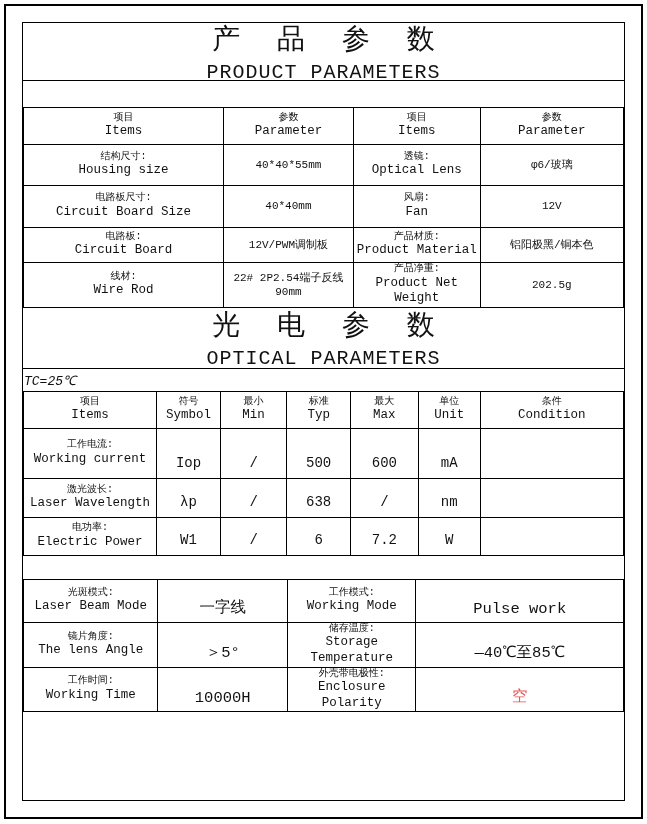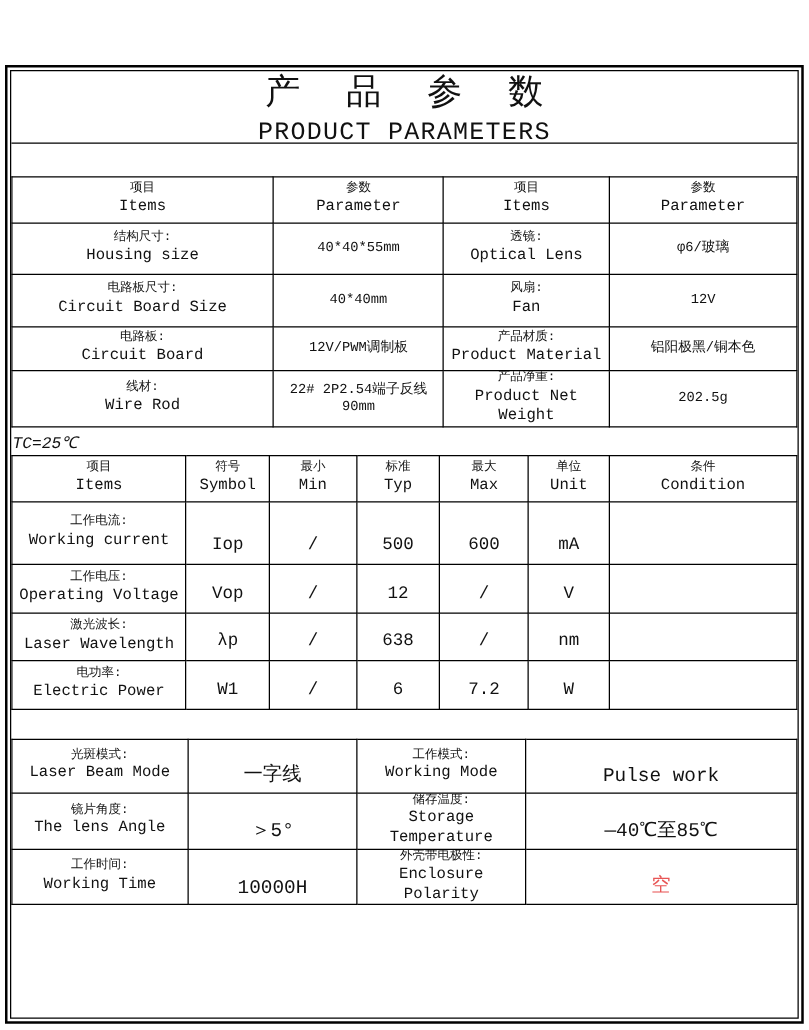--- a/index.html
+++ b/index.html
@@ -1,18 +1,18 @@
 <!DOCTYPE html>
 <html><head>
 <meta charset="utf-8">
 <style>
   * { margin:0; padding:0; box-sizing:border-box; }
   html,body { width:647px; height:824px; background:#ffffff; }
   body { position:relative; font-family:"Liberation Mono","DejaVu Sans Mono",monospace; color:#111111; }
-  .outer { position:absolute; top:4px; left:4px; right:4px; bottom:5px; border:2px solid #000; padding:2px;margin-top:48px; }
+  .outer { position:absolute; top:4px; left:4px; right:4px; bottom:5px; border:2px solid #000; padding:16px; }
   .inner { width:100%; height:100%; border:1px solid #000; display:flex; flex-direction:column; overflow:hidden; }
 
   .title-block { display:flex; flex-direction:column; justify-content:center; align-items:center; gap:3px; }
   .tb1 { height:58px; border-bottom:1px solid #000; }
   .tb2 { height:61px; border-bottom:1px solid #000; }
   .title-cn { font-size:28px; letter-spacing:10px; padding-left:10px; white-space:nowrap; }
   .title-en { font-size:20px; letter-spacing:1px; }
 
   .band { height:26px; }
   .gap  { height:23px; }
@@ -130,20 +130,24 @@
 90mm</td>
       <td>
               <div class="cn">产品净重:</div>
               <div class="en">Product Net Weight</div>
             </td>
       <td class="val">202.5g</td>
     </tr>
   </tbody>
       </table>
 
+  <div class="title-block tb2">
+    <div class="title-cn">光 电 参 数</div>
+    <div class="title-en">OPTICAL PARAMETERS</div>
+  </div>
 
   <div class="tc">TC=25℃</div>
 
   <table class="t-optical">
     <colgroup>
           <col style="width:22.2%">
           <col style="width:10.6%">
           <col style="width:11.1%">
           <col style="width:10.6%">
           <col style="width:11.3%">
@@ -188,32 +192,20 @@
             </td>
       <td class="num">Iop</td>
       <td class="num">/</td>
       <td class="num">500</td>
       <td class="num">600</td>
       <td class="num">mA</td>
       <td class="num"></td>
     </tr>
     <tr>
       <td>
-              <div class="cn">工作电压:</div>
-              <div class="en">Operating Voltage</div>
-            </td>
-      <td class="num">Vop</td>
-      <td class="num">/</td>
-      <td class="num">12</td>
-      <td class="num">/</td>
-      <td class="num">V</td>
-      <td class="num"></td>
-    </tr>
-    <tr>
-      <td>
               <div class="cn">激光波长:</div>
               <div class="en">Laser Wavelength</div>
             </td>
       <td class="num">λp</td>
       <td class="num">/</td>
       <td class="num">638</td>
       <td class="num">/</td>
       <td class="num">nm</td>
       <td class="num"></td>
     </tr>

